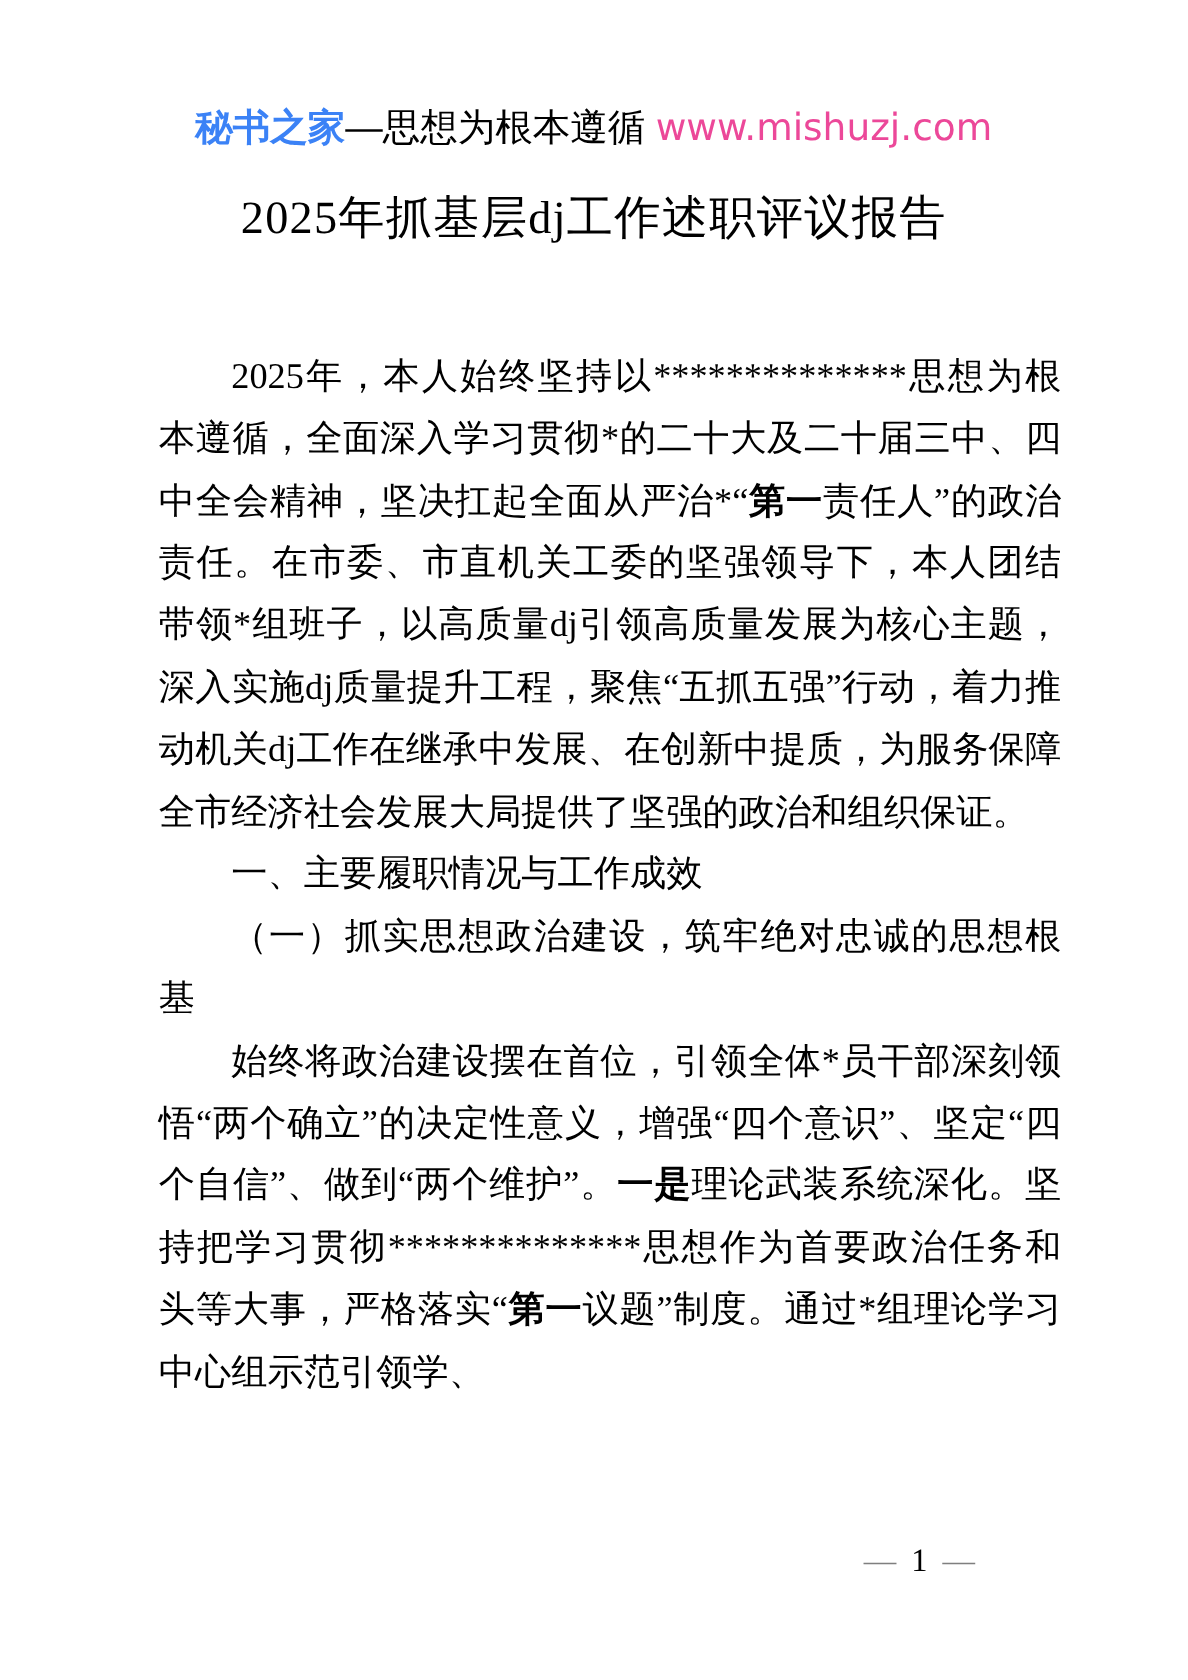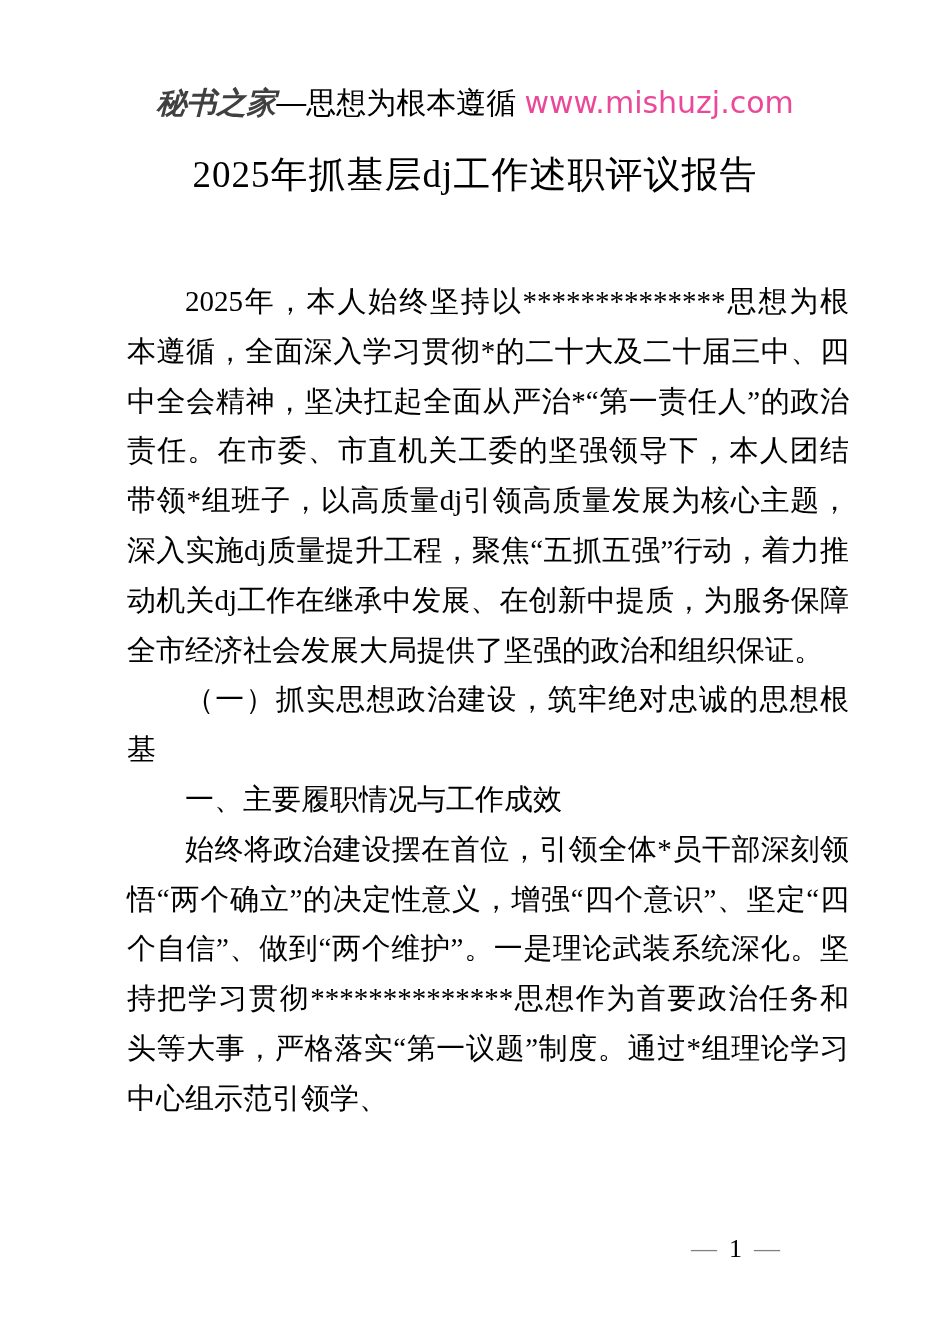--- a/index.html
+++ b/index.html
@@ -58,21 +58,21 @@
     font-family: "Liberation Serif", serif;
   }
   .doc-body p {
     margin: 0;
     padding: 0;
   }
   .doc-body p.indent {
     text-indent: 2em;
   }
   .doc-body .bold {
-    font-weight: 400;
+    font-weight: 700;
   }
   .page-footer {
     position: absolute;
     top: 1232px;
     left: 0;
     width: 780px;
     text-align: right;
     font-size: 26px;
     line-height: 34px;
     font-family: "Liberation Serif", serif;
@@ -83,27 +83,27 @@
   }
   .footer-num {
     padding: 0 12px;
     color: #000000;
   }
 </style>
 </head>
 <body>
 
 <div class="page-header">
-  <span class="site-brand" style="color: #404040; font-style: italic;">秘书之家</span><span class="header-sep">—</span><span class="header-tagline">思想为根本遵循 </span><span class="header-url" style="color: #ec4899;">www.mishuzj.com</span>
+  <span class="site-brand" style="color: #3b82f6;">秘书之家</span><span class="header-sep">—</span><span class="header-tagline">思想为根本遵循 </span><span class="header-url" style="color: #ec4899;">www.mishuzj.com</span>
 </div>
 
 <div class="doc-title">2025年抓基层dj工作述职评议报告</div>
 
 <div class="doc-body">
     <p class="indent"><span>2025年，本人始终坚持以**************思想为根本遵循，全面深入学习贯彻*的二十大及二十届三中、四中全会精神，坚决扛起全面从严治*“</span><span class="bold">第一</span><span>责任人”的政治责任。在市委、市直机关工委的坚强领导下，本人团结带领*组班子，以高质量dj引领高质量发展为核心主题，深入实施dj质量提升工程，聚焦“五抓五强”行动，着力推动机关dj工作在继承中发展、在创新中提质，为服务保障全市经济社会发展大局提供了坚强的政治和组织保证。</span></p>
+    <p class="indent"><span>一、主要履职情况与工作成效</span></p>
     <p class="indent"><span>（一）抓实思想政治建设，筑牢绝对忠诚的思想根基</span></p>
-    <p class="indent"><span>一、主要履职情况与工作成效</span></p>
     <p class="indent"><span>始终将政治建设摆在首位，引领全体*员干部深刻领悟“两个确立”的决定性意义，增强“四个意识”、坚定“四个自信”、做到“两个维护”。</span><span class="bold">一是</span><span>理论武装系统深化。坚持把学习贯彻**************思想作为首要政治任务和头等大事，严格落实“</span><span class="bold">第一</span><span>议题”制度。通过*组理论学习中心组示范引领学、</span></p>
   </div>
 
 <div class="page-footer">
   <span class="footer-dash" style="color: rgb(127, 127, 127);">—</span><span class="footer-num">1</span><span class="footer-dash" style="color: rgb(127, 127, 127);">—</span>
 </div>
 
 </body></html>

